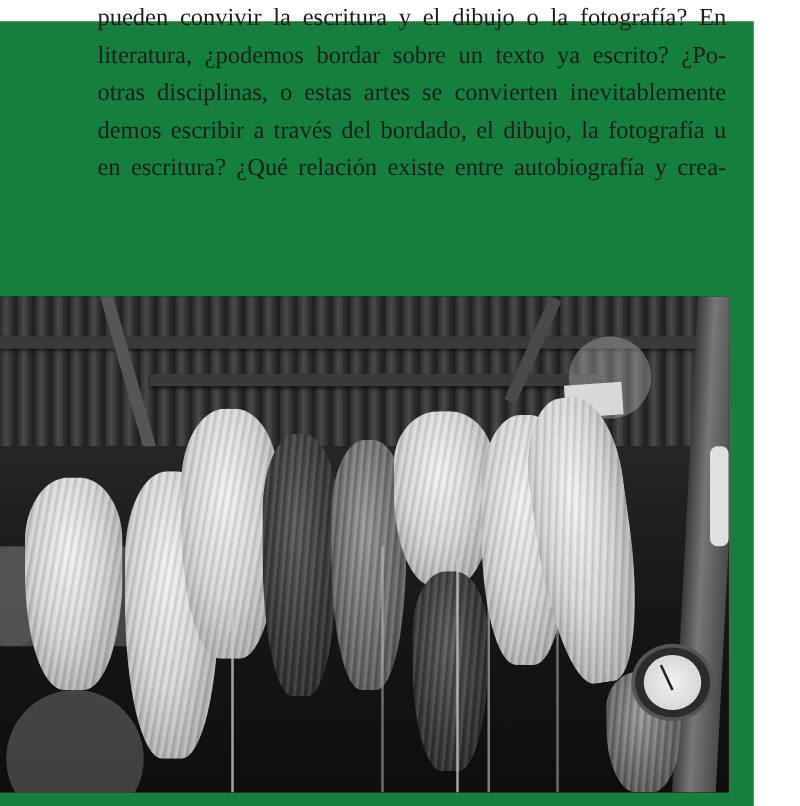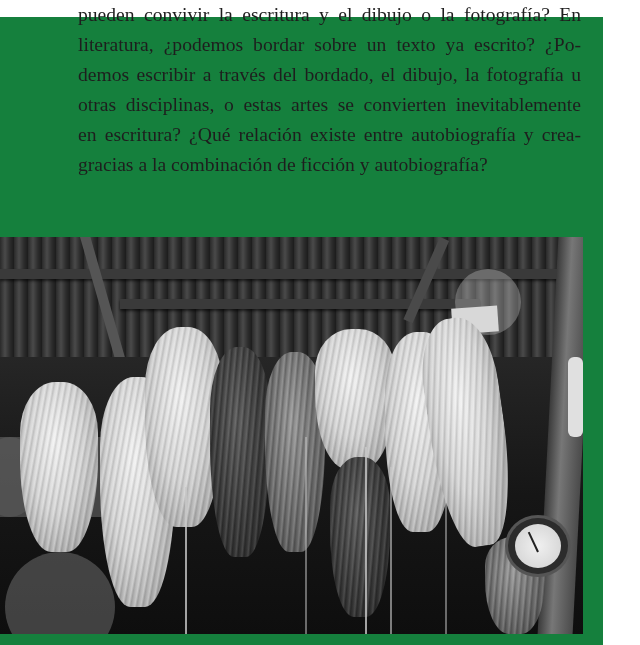--- a/index.html
+++ b/index.html
@@ -157,24 +157,23 @@
     }
   </style>
 </head>
 <body>
 
 <div class="page">
 
   <p class="body-text">
     <span class="line">pueden convivir la escritura y el dibujo o la fotografía? En</span>
     <span class="line">literatura, ¿podemos bordar sobre un texto ya escrito? ¿Po-</span>
+    <span class="line">otras disciplinas, o estas artes se convierten inevitablemente</span>
     <span class="line">demos escribir a través del bordado, el dibujo, la fotografía u</span>
-    <span class="line">otras disciplinas, o estas artes se convierten inevitablemente</span>
     <span class="line">en escritura? ¿Qué relación existe entre autobiografía y crea-</span>
-    <span class="line last">gracias a la combinación de ficción y autobiografía?</span>
   </p>
 
   <div class="photo" role="img" aria-label="Black-and-white photograph of skeins of yarn hanging under a corrugated metal roof, with a hanging scale dial at lower right">
 
     <div class="roof"></div>
     <div class="roof-beam" style="left:0;top:32px;width:583px;"></div>
     <div class="roof-beam" style="left:120px;top:62px;width:360px;"></div>
     <div class="rafter" style="left:80px;top:0;height:160px;transform:rotate(-16deg);"></div>
     <div class="rafter" style="left:440px;top:0;height:90px;transform:rotate(24deg);background:#4a4a4a;"></div>
 

